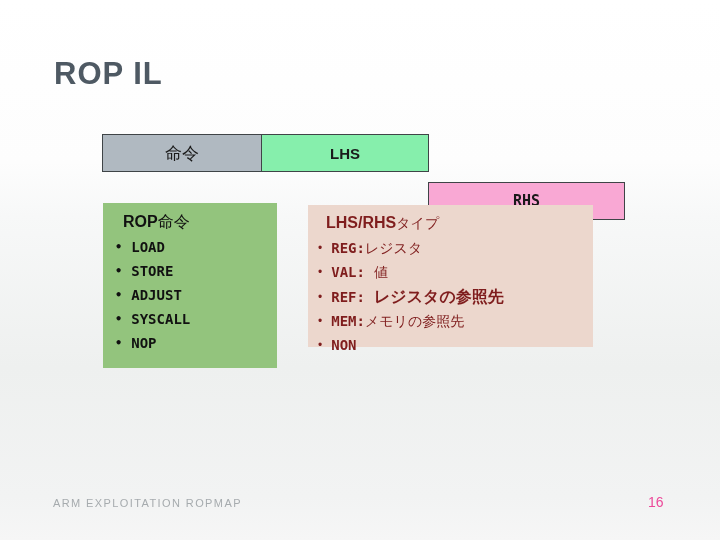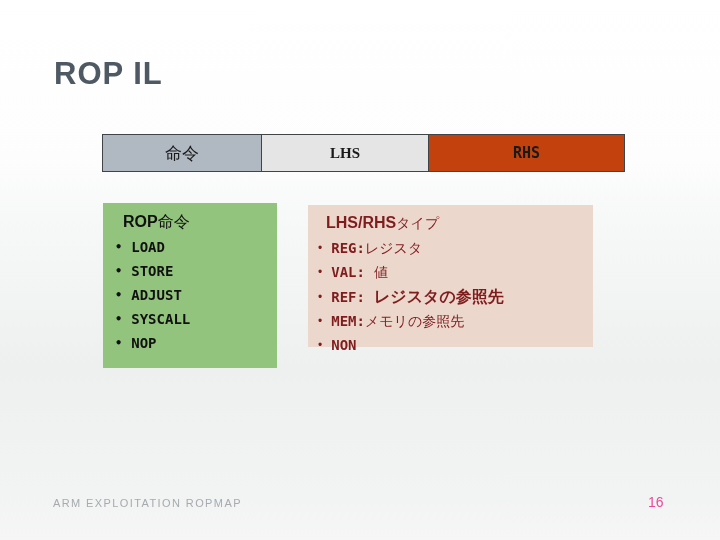--- a/index.html
+++ b/index.html
@@ -37,31 +37,32 @@
     color: #1a1a1a;
   }
   .header-cell + .header-cell { margin-left: -1px; }
   .cell-meirei {
     width: 160px;
     background: #b0b9c1;
     font-size: 17px;
   }
   .cell-lhs {
     width: 168px;
-    background: #e5e5e5;
-    font-family: Liberation Serif, serif;
+    background: #86efac;
+    font-family: Liberation Sans, sans-serif;
     font-weight: bold;
     font-size: 15px;
   }
   .cell-rhs {
     width: 197px;
-    background: #c2410c;
+    background: #f9a8d4;
     font-family: "DejaVu Sans Mono", monospace;
     font-weight: bold;
     font-size: 15px;
+    margin-top: 48px;
   }
 
   
   .green-box {
     position: absolute;
     left: 103px; top: 203px;
     width: 174px; height: 165px;
     background: #93c47d;
     padding: 9px 6px 0 12px;
     color: #111;

